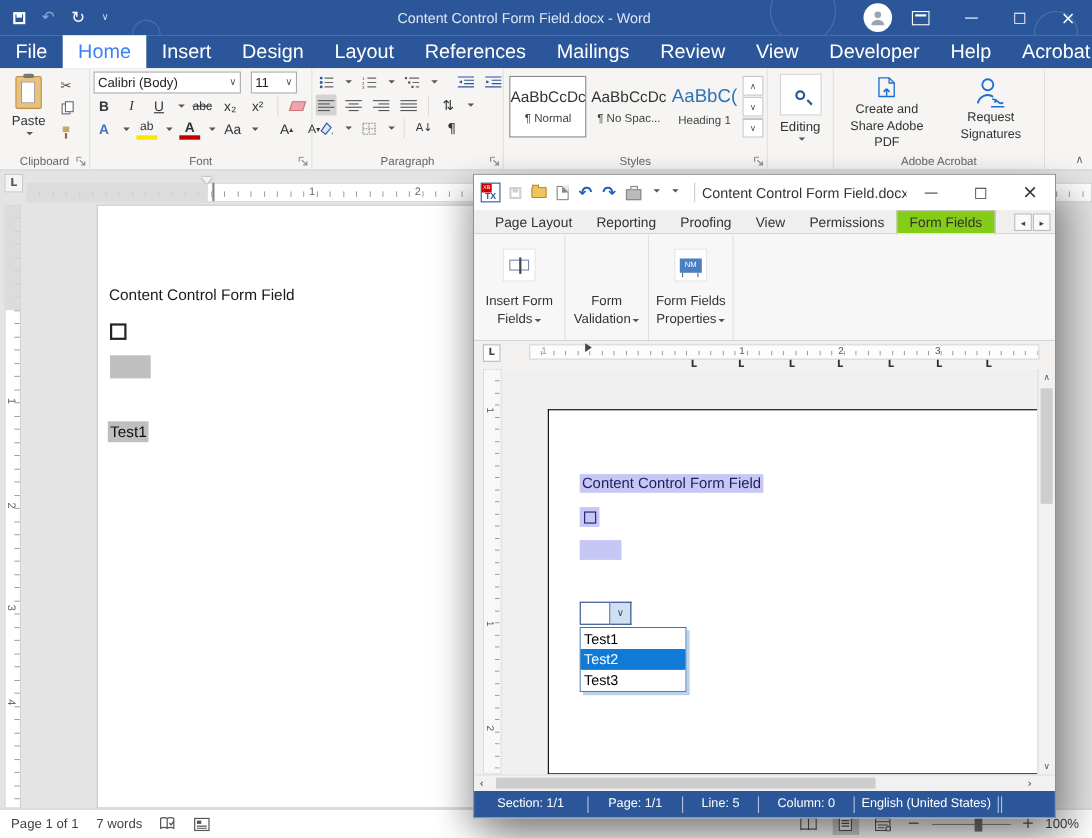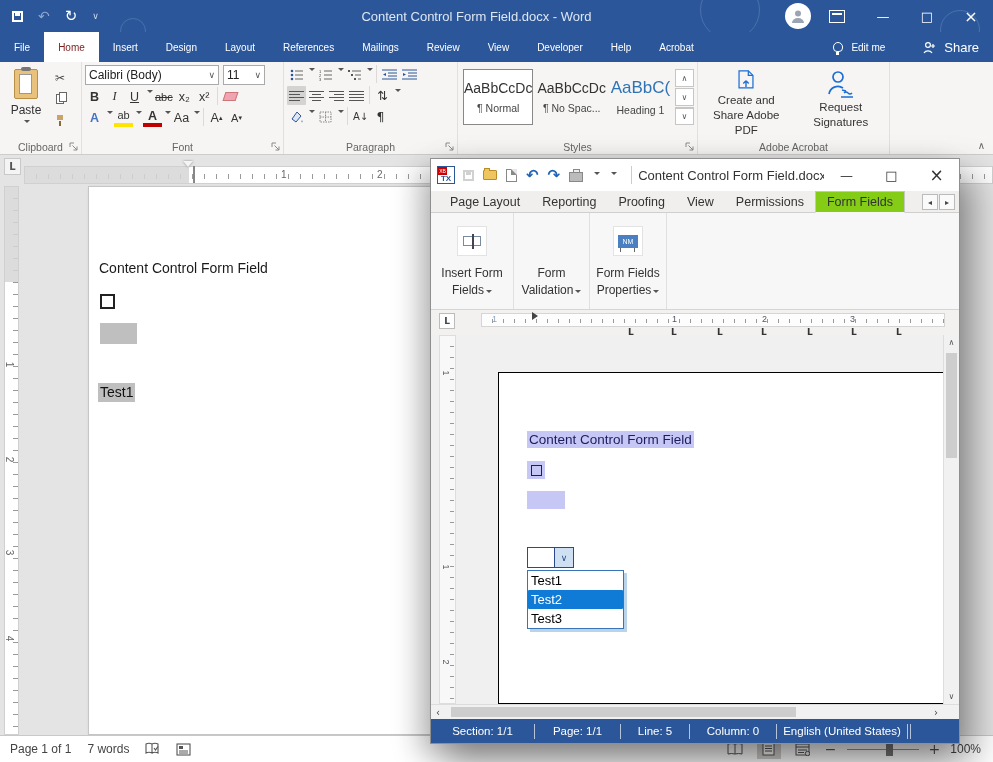--- a/index.html
+++ b/index.html
@@ -19,22 +19,22 @@
   .qat .more{font-size:9px;color:#cdd9ec}
   .tb-title{position:absolute;left:200px;right:240px;text-align:center;color:#dde6f3;font-size:13px;white-space:nowrap;overflow:hidden}
   .tb-right{margin-left:auto;display:flex;align-items:center;height:100%}
   .avatar{width:26px;height:26px;border-radius:50%;background:#fff;display:flex;align-items:center;justify-content:center;margin-right:18px}
   .winbtn{width:44px;height:100%;display:flex;align-items:center;justify-content:center;font-size:13px;color:#fff}
   .ribopt{width:16px;height:13px;border:1px solid #fff;position:relative;margin-right:16px}
   .ribopt b{position:absolute;left:2px;right:2px;top:2px;height:2px;background:#fff}
 
   
   .mb{position:absolute;top:32px;left:0;right:0;height:30px;background:#2b579a;display:flex;align-items:stretch;color:#fff;z-index:3}
-  .mtab{display:flex;align-items:center;padding:0 14px;font-size:10px}
-  .mtab.active{background:#fff;color:#7f1d1d}
+  .mtab{display:flex;align-items:center;padding:0 14px;font-size:18px}
+  .mtab.active{background:#fff;color:#3b82f6}
   .mb-right{margin-left:auto;display:flex;align-items:center;gap:8px;padding-right:14px}
   .bulb{width:10px;height:10px;border:1.5px solid #fff;border-radius:50% 50% 40% 40%;position:relative}
   .bulb b{position:absolute;left:2px;bottom:-4px;width:3px;height:3px;background:#fff}
   .shareic{font-size:12px}
 
   
   .ribbon{position:absolute;top:62px;left:0;right:0;height:93px;background:#f6f5f3;border-bottom:1px solid #cfcdcb;display:flex;z-index:3}
   .rg{position:relative;border-right:1px solid #e2e0de;padding:3px 3px 16px;flex-shrink:0}
   .rlabel{position:absolute;bottom:1px;left:0;right:0;text-align:center;font-size:10.5px;color:#666}
   .launch{position:absolute;right:2px;bottom:2px;width:10px;height:10px;opacity:.75}
@@ -47,21 +47,21 @@
   .clipic i{position:absolute;left:6px;top:-3px;width:10px;height:4px;background:#777;border-radius:2px}
   .clipcol{display:flex;flex-direction:column;gap:3px;padding-top:4px}
   .sbtn{width:22px;height:18px;display:flex;align-items:center;justify-content:center;font-size:12px;color:#444}
   .i-copy{width:8px;height:10px;border:1px solid #666;background:#fff;position:relative}
   .i-copy b{position:absolute;left:2px;top:-3px;width:8px;height:10px;border:1px solid #666;background:#fff}
   .i-brush{width:10px;height:11px;position:relative}
   .i-brush b{position:absolute;left:2px;top:0;width:6px;height:5px;background:#caa36a}
   .i-brush i{position:absolute;left:4px;top:6px;width:2px;height:5px;background:#8a6a3a}
   
   .g-font{width:202px}
-  .frow{display:flex;align-items:flex-start;gap:1px;margin-bottom:2px}
+  .frow{display:flex;align-items:center;gap:6px;margin-bottom:2px}
   .combo{display:flex;align-items:center;justify-content:space-between;border:1px solid #aaa;background:#fff;height:20px;font-size:12px;padding:0 3px;color:#222}
   .cname{width:134px}.csize{width:42px;margin-left:3px}
   .chev{font-size:9px;color:#555}
   .mbtn{min-width:19px;height:19px;display:flex;align-items:center;justify-content:center;font-size:12.5px;color:#333;padding:0 1px}
   .b{font-weight:bold}.i{font-style:italic;font-family:"Liberation Serif",serif}.u{text-decoration:underline}
   .strike{text-decoration:line-through;font-size:11px}
   .eraser{width:13px;height:9px;background:#f0a3b0;border:1px solid #c77;transform:skewX(-18deg)}
   .fxA{color:#4472c4;font-weight:bold}
   .hl{border-bottom:4px solid #ffe400;line-height:11px;font-size:11px}
   .fc{border-bottom:4px solid #c00000;line-height:12px;font-weight:bold}
@@ -466,20 +466,29 @@
         <span class="glyph">∧</span>
         <span class="glyph">∨</span>
         <span class="glyph last">∨</span>
       </div>
       <span class="rlabel">Styles</span>
       <svg class="launch" viewBox="0 0 10 10">
           <path d="M1 1 H5 M1 1 V5 M3.5 3.5 L8 8 M8 4.5 V8 H4.5" stroke="#666" fill="none"></path>
         </svg>
     </div>
 
+    <div class="rg g-edit">
+      <span class="editbox">
+          <span class="mag">
+            <b></b>
+          </span>
+        </span>
+      <span>Editing</span>
+      <span class="caret"></span>
+    </div>
 
     <div class="rg g-acro">
       <div class="acbtn">
         <svg width="26" height="30" viewBox="0 0 26 30">
             <path d="M4 1 h12 l6 6 v16 h-18 z" fill="none" stroke="#1a6fd4" stroke-width="1.6"></path>
             <path d="M16 1 v6 h6" fill="none" stroke="#1a6fd4" stroke-width="1.6"></path>
             <path d="M13 22 v-8 M13 14 l-3.5 3.5 M13 14 l3.5 3.5" stroke="#1a6fd4" stroke-width="1.8" fill="none"></path>
           </svg>
         <span>Create and Share Adobe PDF</span>
       </div>

